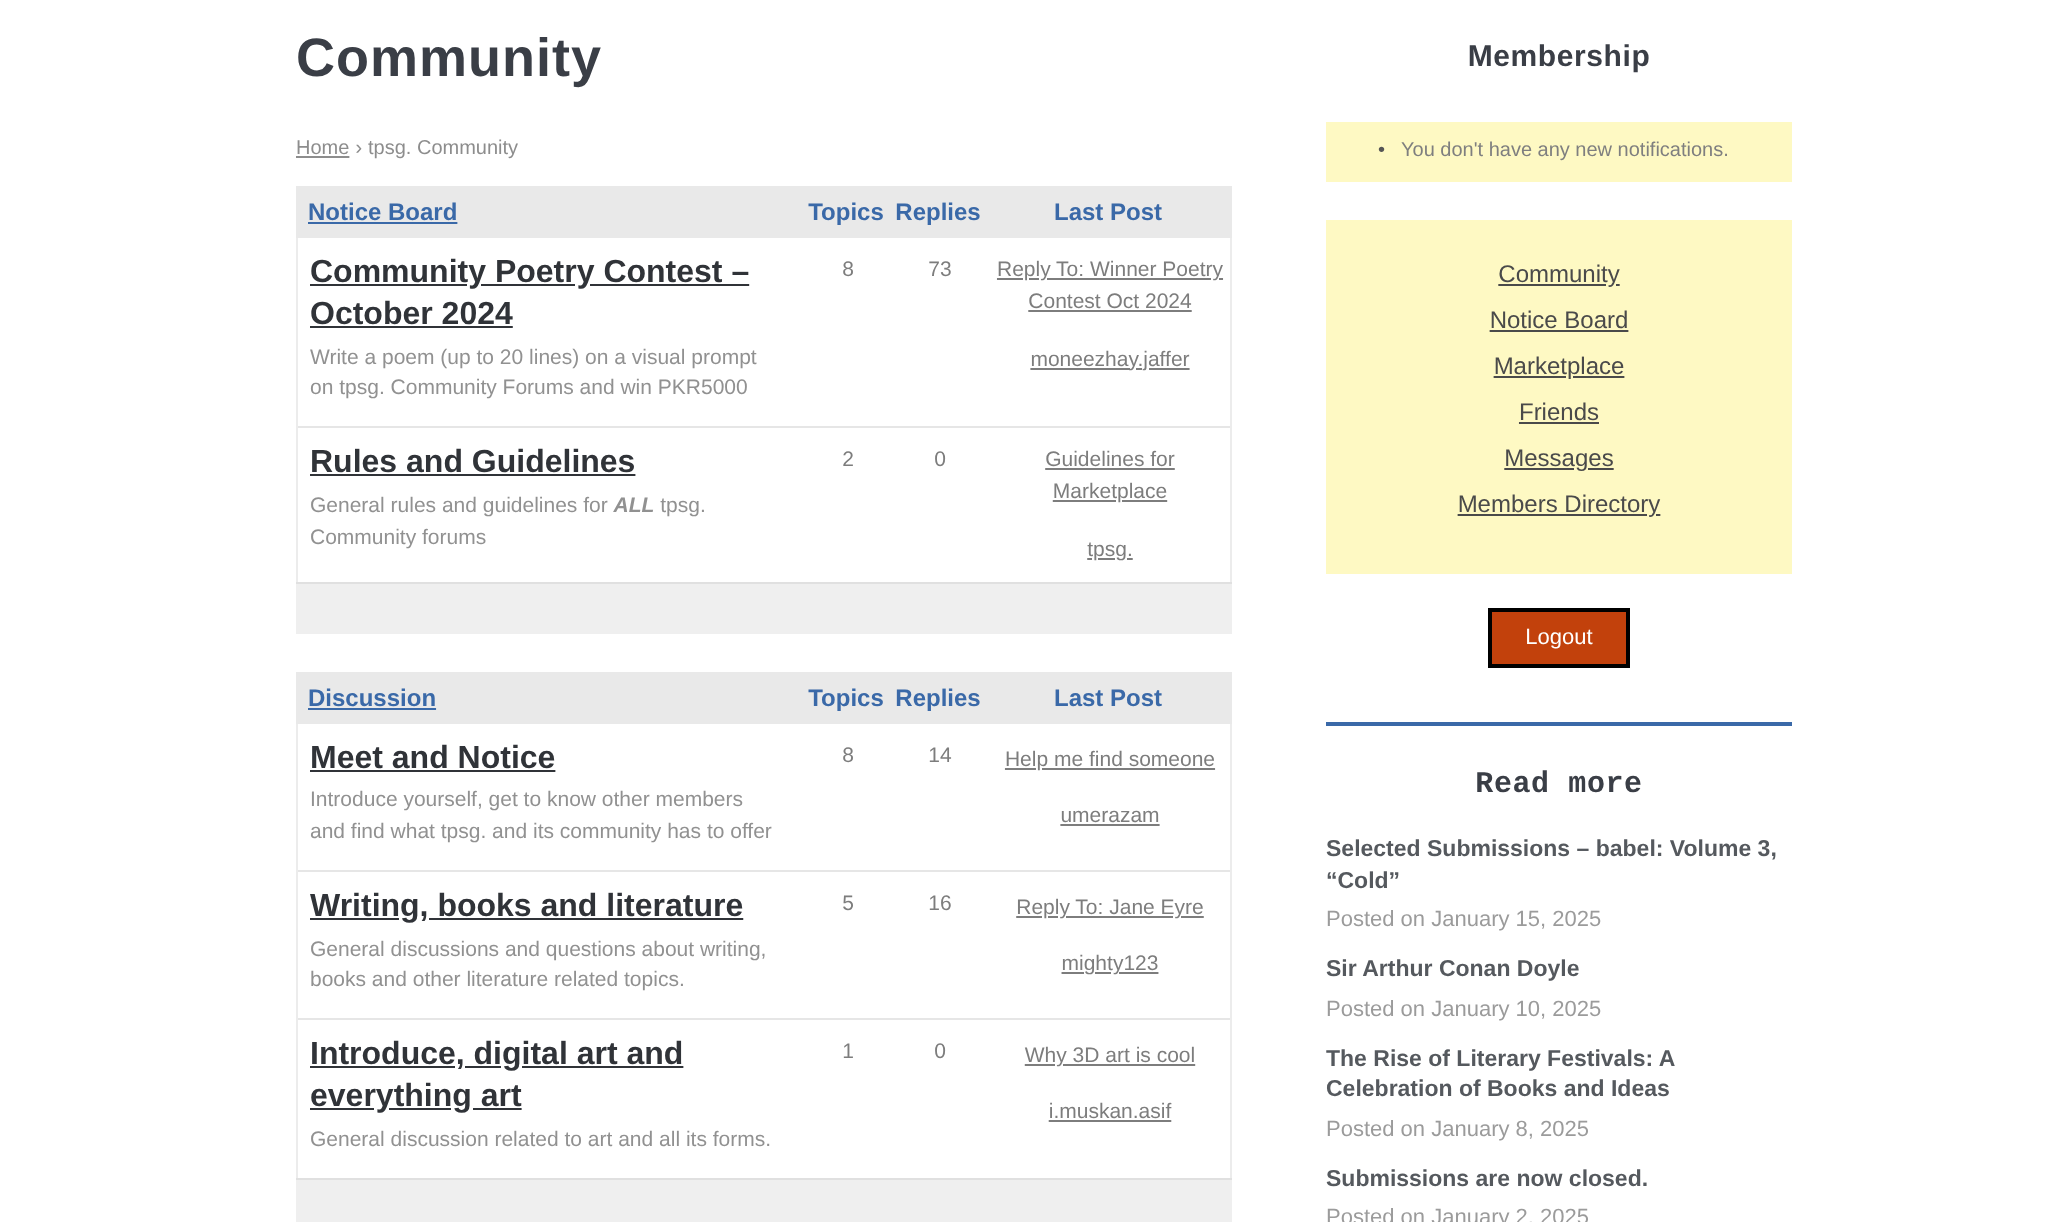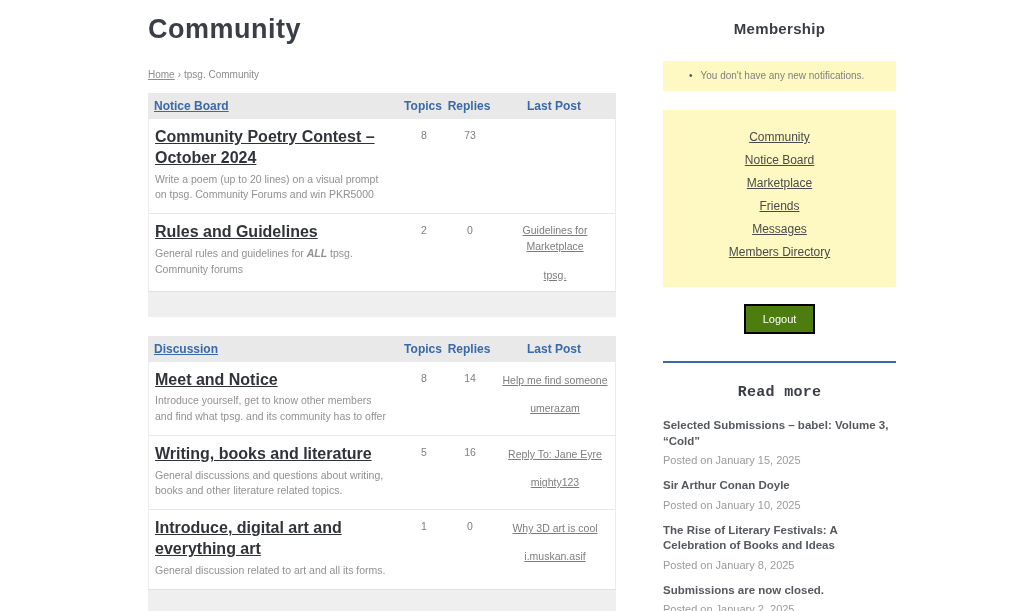--- a/index.html
+++ b/index.html
@@ -40,21 +40,21 @@
   
   .sidebar { margin-left:47px; width:233px; flex:0 0 auto; }
   .sb-title { font-size:15px; font-weight:bold; color:#3a3e46; text-align:center;
               margin:20px 0 24px; letter-spacing:.3px; }
   .sb-box { background:#fef9c3; }
   .sb-notice { padding:9px 8px 10px 26px; font-size:10px; color:#7f7f7f; }
   .sb-notice .bullet { margin-right:8px; color:#555; }
   .sb-nav { margin-top:19px; padding:11px 0 19px; text-align:center; }
   .sb-nav a { display:block; font-size:12px; color:#4a4a4a; text-decoration:underline;
               margin:9px 0; cursor:pointer; }
-  .logout-btn { display:block; margin:17px auto 0; background:#4d7c0f; color:#fff;
+  .logout-btn { display:block; margin:17px auto 0; background:#c2410c; color:#fff;
                 border:2px solid #000; padding:7px 17px; font-size:11px;
                 font-family:"Liberation Sans", sans-serif; cursor:pointer; }
   .sb-divider { border:none; border-top:2px solid #3a69a8; margin:27px 0 0; }
   .rm-title { font-size:15px; font-weight:bold; color:#3a3e46; text-align:center;
               margin:21px 0 17px; letter-spacing:.3px;font-family:Liberation Mono, monospace; }
   .rm-post-title { display:block; font-size:11.5px; font-weight:bold; color:#55595e;
                    line-height:1.35; cursor:pointer; text-decoration:none; margin-bottom:5px; }
   .rm-date { font-size:11px; color:#9b9b9b; margin-bottom:12px; }
 </style>
 </head>
@@ -77,20 +77,24 @@
         <span class="fcol">Last Post</span>
       </div>
       <div class="fbody">
         <div class="frow fgrid">
           <div class="fcell-main">
             <a class="ftitle">Community Poetry Contest – October 2024</a>
             <p class="fdesc">Write a poem (up to 20 lines) on a visual prompt on tpsg. Community Forums and win PKR5000</p>
           </div>
           <div class="fnum">8</div>
           <div class="fnum">73</div>
+          <div class="flast">
+            <a class="flast-link">Reply To: Winner Poetry Contest Oct 2024</a>
+            <a class="flast-user">moneezhay.jaffer</a>
+          </div>
         </div>
         <div class="frow fgrid">
           <div class="fcell-main">
             <a class="ftitle">Rules and Guidelines</a>
             <p class="fdesc"><span>General rules and guidelines for </span><span class="bi">ALL</span><span> tpsg. Community forums</span></p>
           </div>
           <div class="fnum">2</div>
           <div class="fnum">0</div>
           <div class="flast">
             <a class="flast-link">Guidelines for Marketplace</a>

